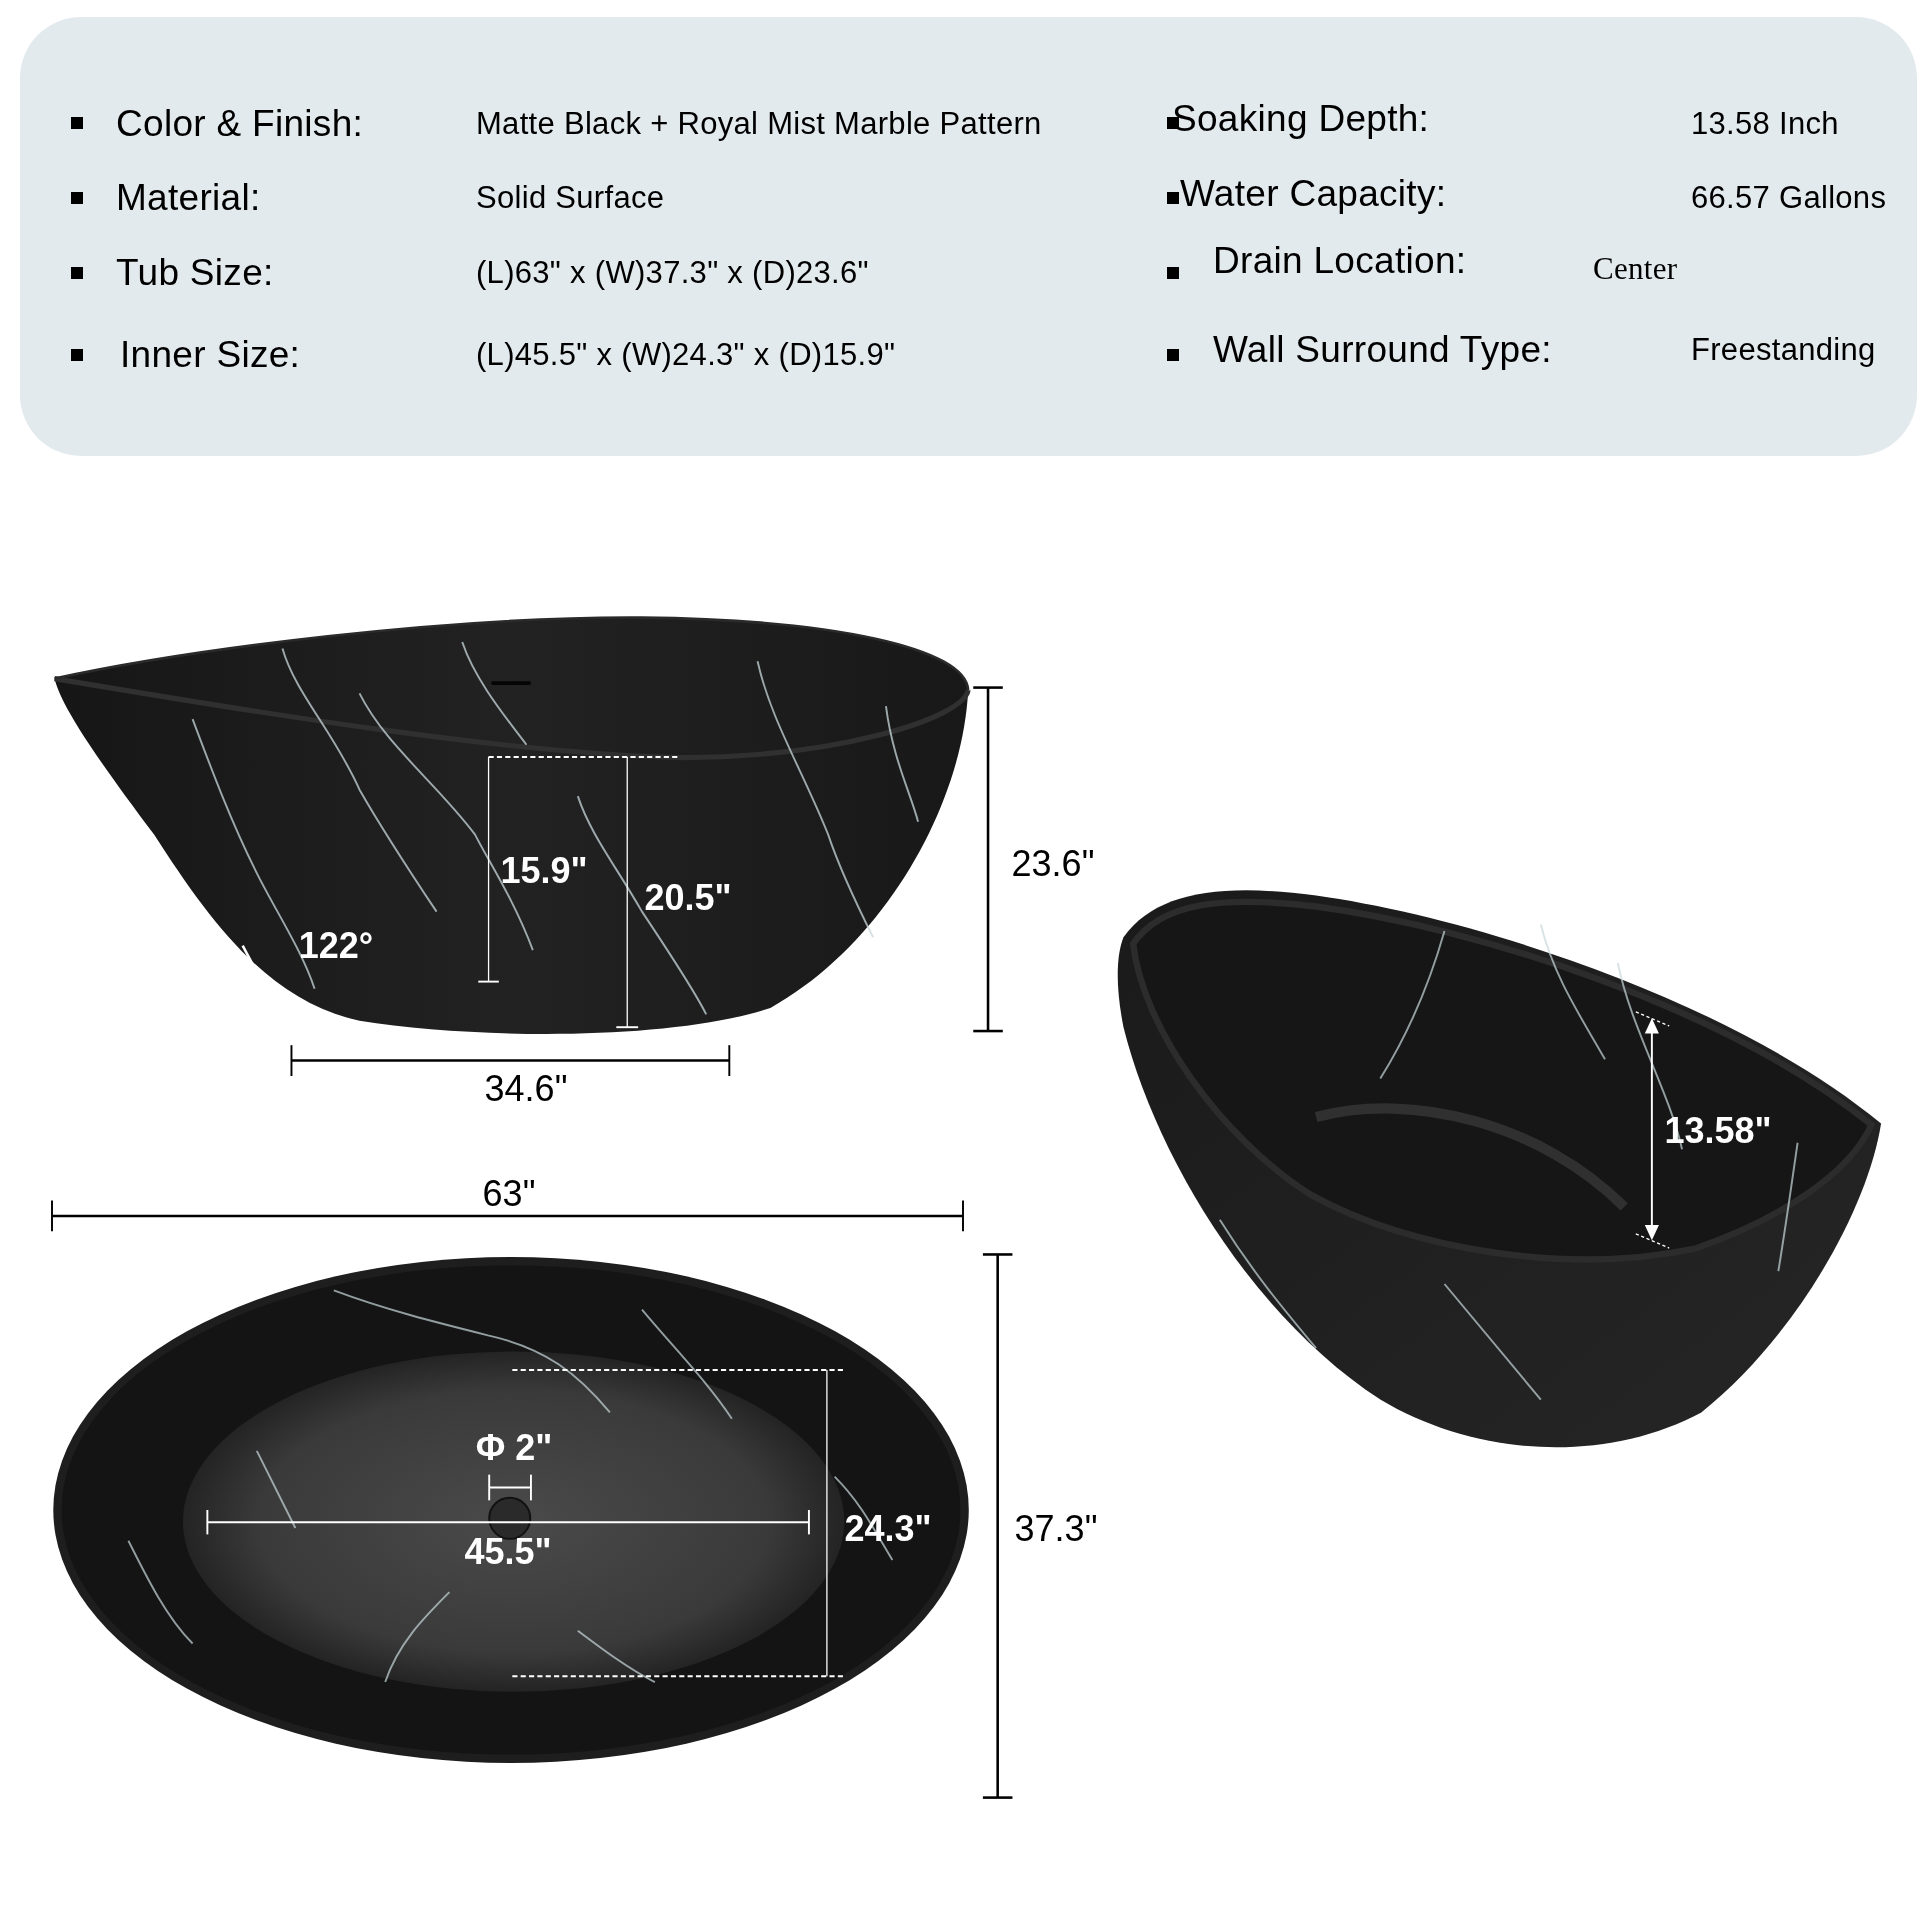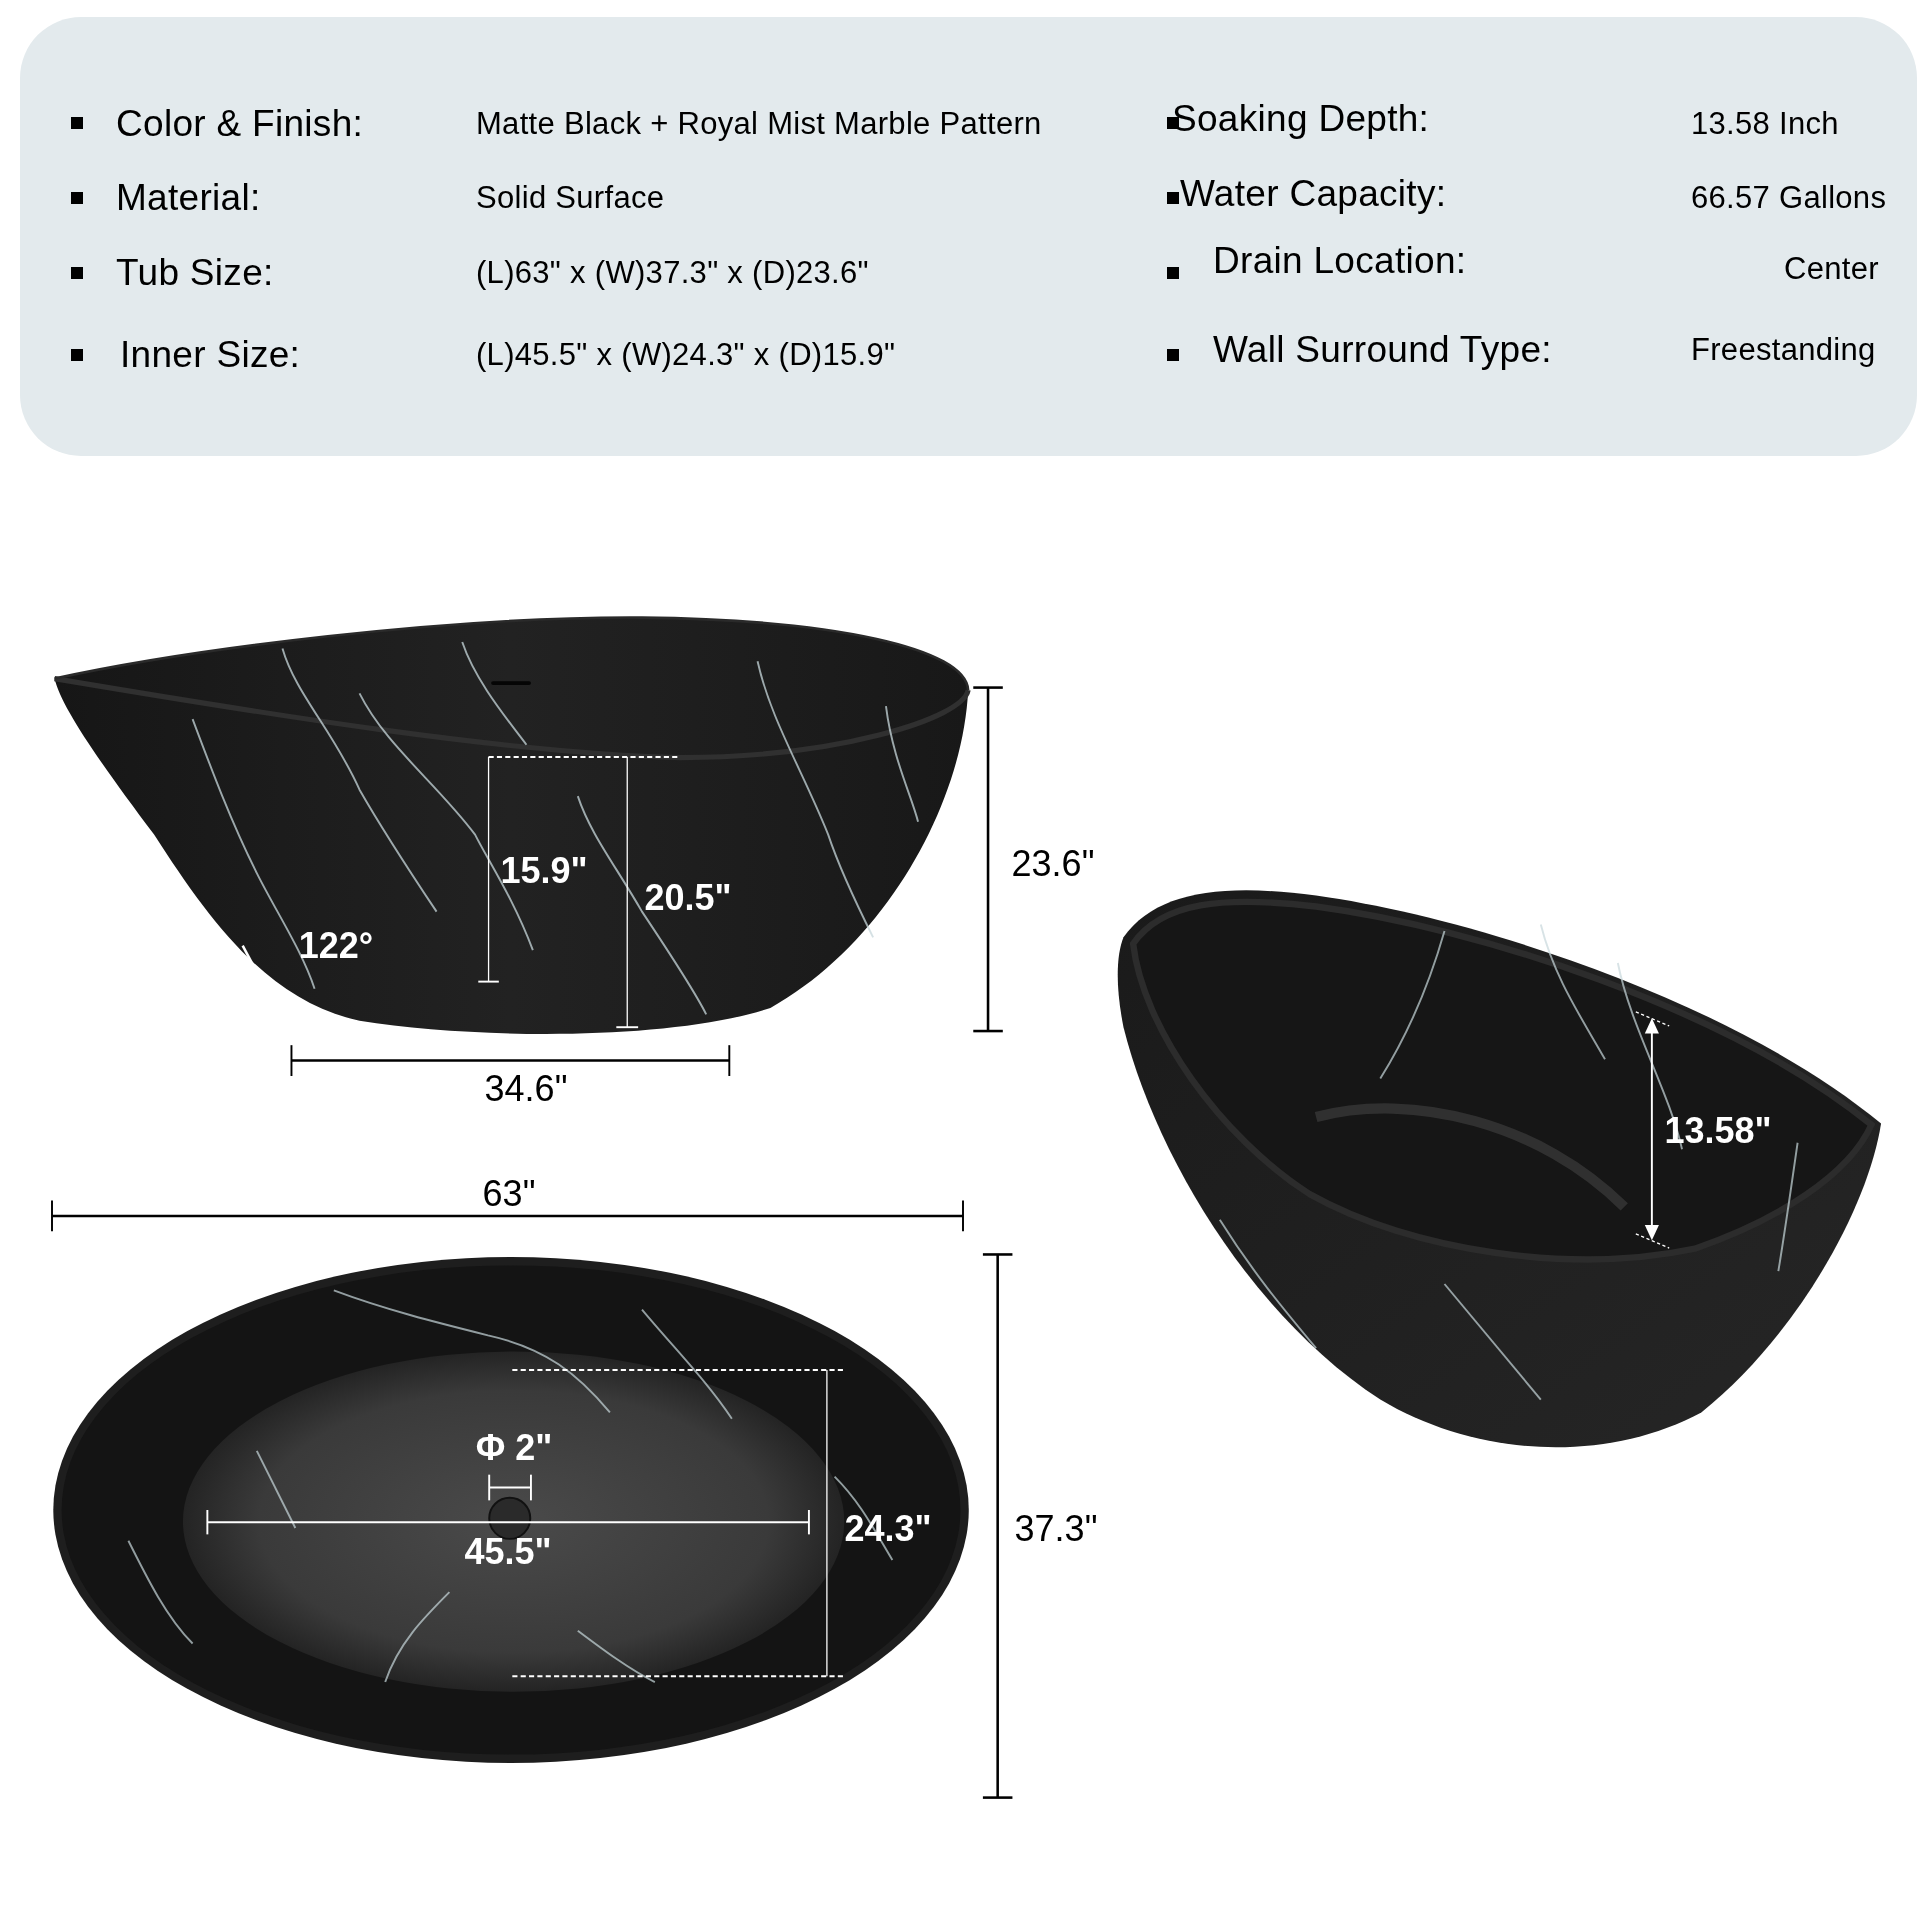--- a/index.html
+++ b/index.html
@@ -48,21 +48,21 @@
   <span class="value" style="left:1655px;top:101px;">13.58 Inch</span>
 </div>
 <div>
   <span class="bullet" style="left:1167px;top:192px;"></span>
   <span class="label" style="left:1180px;top:171px;">Water Capacity:</span>
   <span class="value" style="left:1655px;top:175px;">66.57 Gallons</span>
 </div>
 <div>
   <span class="bullet" style="left:1167px;top:267px;"></span>
   <span class="label" style="left:1213px;top:238px;">Drain Location:</span>
-  <span class="value" style="left:1748px;top:246px;">Center</span>
+  <span class="value" style="left:1557px;top:246px;font-family:Liberation Serif, serif;">Center</span>
 </div>
 <div>
   <span class="bullet" style="left:1167px;top:349px;"></span>
   <span class="label" style="left:1213px;top:327px;">Wall Surround Type:</span>
   <span class="value" style="left:1655px;top:327px;">Freestanding</span>
 </div>
 
 <svg class="art" width="1926" height="1926" viewBox="0 0 3000 3000">
   <defs>
     <radialGradient id="basinGrad" cx="50%" cy="50%" r="55%">

